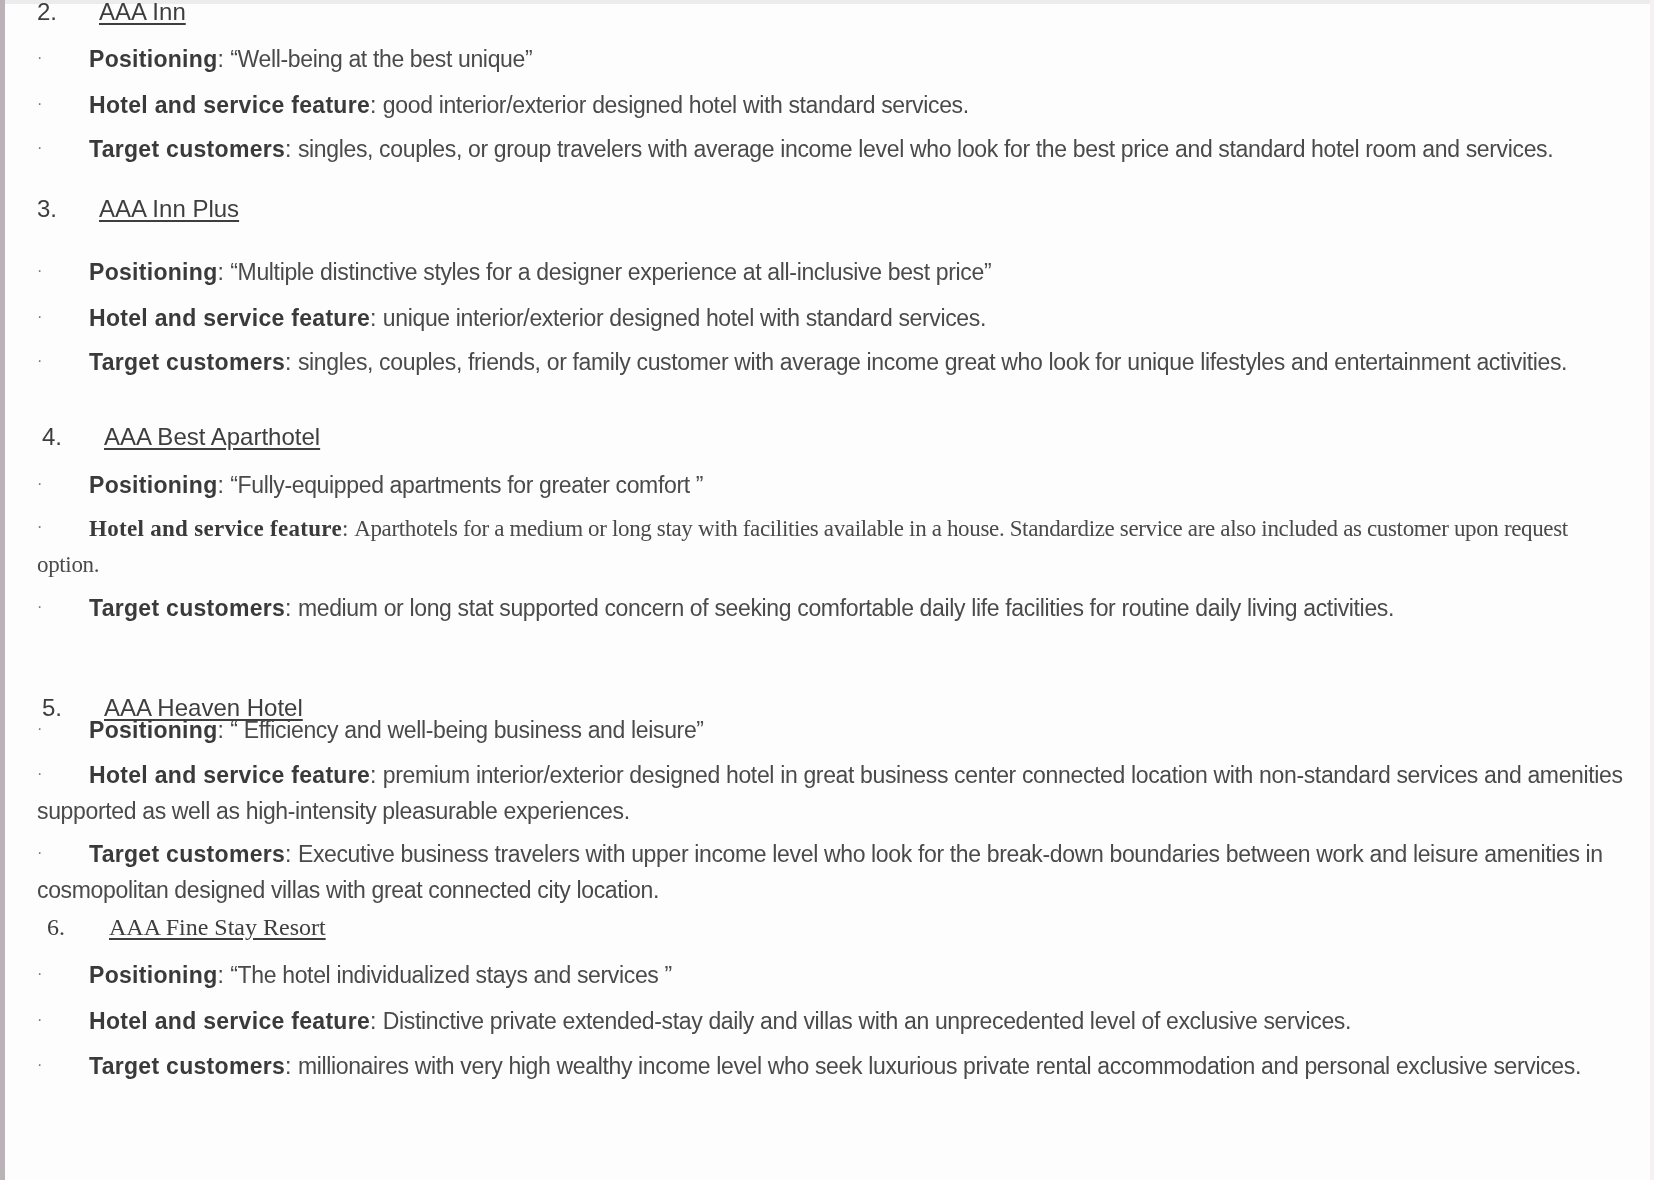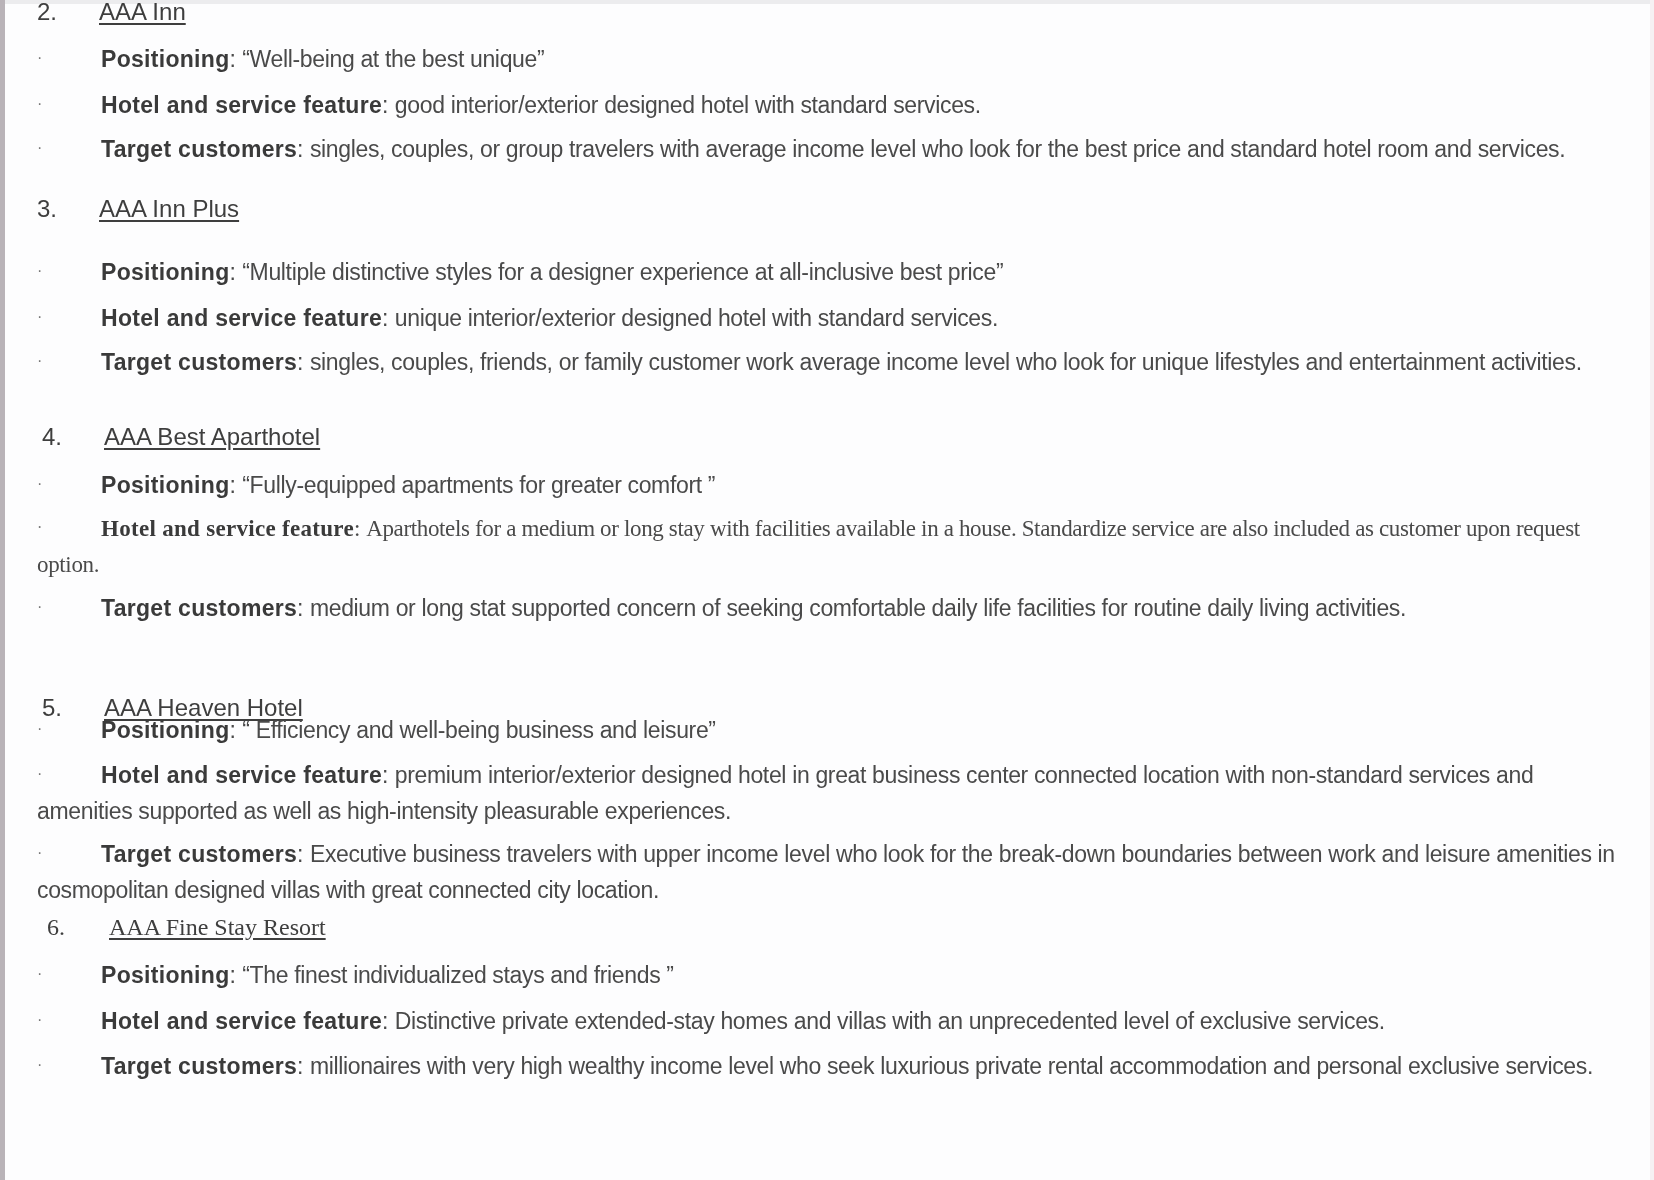--- a/index.html
+++ b/index.html
@@ -31,21 +31,21 @@
   .section-heading .num { display: inline-block; width: 62px; }
   .section-heading .title { text-decoration: underline; text-underline-offset: 3px; }
   .item {
     position: absolute; left: 0; width: 1590px;
     font-size: 23px; line-height: 34px; color: #4a4a4a;
   }
   .item .bullet {
     display: inline-block; width: 52px; color: #777; font-size: 16px;
     vertical-align: middle; position: relative; top: -3px;
   }
-  .item .label { font-weight: bold; color: #3a3a3a; letter-spacing: 0.3px; margin-left: 12px; }
+  .item .label { font-weight: bold; color: #3a3a3a; letter-spacing: 0.3px; }
   .item .text { letter-spacing: -0.35px; }
 </style>
 </head>
 <body>
 
 <div class="top-edge"></div>
 <div class="left-edge"></div>
 <div class="right-edge"></div>
 
 <div class="doc">
@@ -66,21 +66,21 @@
   <div class="section-heading" style="left:0; top:195px;">
     <span class="num">3.</span><span class="title">AAA Inn Plus</span>
   </div>
   <div class="item" style="top:255px;">
     <span class="bullet">·</span><span class="label">Positioning</span><span>: </span><span class="text">“Multiple distinctive styles for a designer experience at all-inclusive best price”</span>
   </div>
   <div class="item" style="top:301px;">
     <span class="bullet">·</span><span class="label">Hotel and service feature</span><span>: </span><span class="text">unique interior/exterior designed hotel with standard services.</span>
   </div>
   <div class="item" style="top:345px;">
-    <span class="bullet">·</span><span class="label">Target customers</span><span>: </span><span class="text">singles, couples, friends, or family customer work average income level who look for unique lifestyles and entertainment activities.</span>
+    <span class="bullet">·</span><span class="label">Target customers</span><span>: </span><span class="text">singles, couples, friends, or family customer with average income great who look for unique lifestyles and entertainment activities.</span>
   </div>
 
   <div class="section-heading" style="left:5px; top:423px;">
     <span class="num">4.</span><span class="title">AAA Best Aparthotel</span>
   </div>
   <div class="item" style="top:468px;">
     <span class="bullet">·</span><span class="label">Positioning</span><span>: </span><span class="text">“Fully-equipped apartments for greater comfort ”</span>
   </div>
   <div class="item" style="top:512px;font-family:Liberation Serif, serif;">
     <span class="bullet">·</span><span class="label">Hotel and service feature</span><span>: </span><span class="text">Aparthotels for a medium or long stay with facilities available in a house. Standardize service are also included as customer upon request option.</span>
@@ -99,22 +99,22 @@
     <span class="bullet">·</span><span class="label">Hotel and service feature</span><span>: </span><span class="text">premium interior/exterior designed hotel in great business center connected location with non-standard services and amenities supported as well as high-intensity pleasurable experiences.</span>
   </div>
   <div class="item" style="top:837px;">
     <span class="bullet">·</span><span class="label">Target customers</span><span>: </span><span class="text">Executive business travelers with upper income level who look for the break-down boundaries between work and leisure amenities in cosmopolitan designed villas with great connected city location.</span>
   </div>
 
   <div class="section-heading" style="left:10px; top:914px;font-family:Liberation Serif, serif;">
     <span class="num">6.</span><span class="title">AAA Fine Stay Resort</span>
   </div>
   <div class="item" style="top:958px;">
-    <span class="bullet">·</span><span class="label">Positioning</span><span>: </span><span class="text">“The finest individualized stays and friends ”</span>
+    <span class="bullet">·</span><span class="label">Positioning</span><span>: </span><span class="text">“The hotel individualized stays and services ”</span>
   </div>
   <div class="item" style="top:1004px;">
-    <span class="bullet">·</span><span class="label">Hotel and service feature</span><span>: </span><span class="text">Distinctive private extended-stay homes and villas with an unprecedented level of exclusive services.</span>
+    <span class="bullet">·</span><span class="label">Hotel and service feature</span><span>: </span><span class="text">Distinctive private extended-stay daily and villas with an unprecedented level of exclusive services.</span>
   </div>
   <div class="item" style="top:1049px;">
     <span class="bullet">·</span><span class="label">Target customers</span><span>: </span><span class="text">millionaires with very high wealthy income level who seek luxurious private rental accommodation and personal exclusive services.</span>
   </div>
 
 </div>
 
 </body></html>

